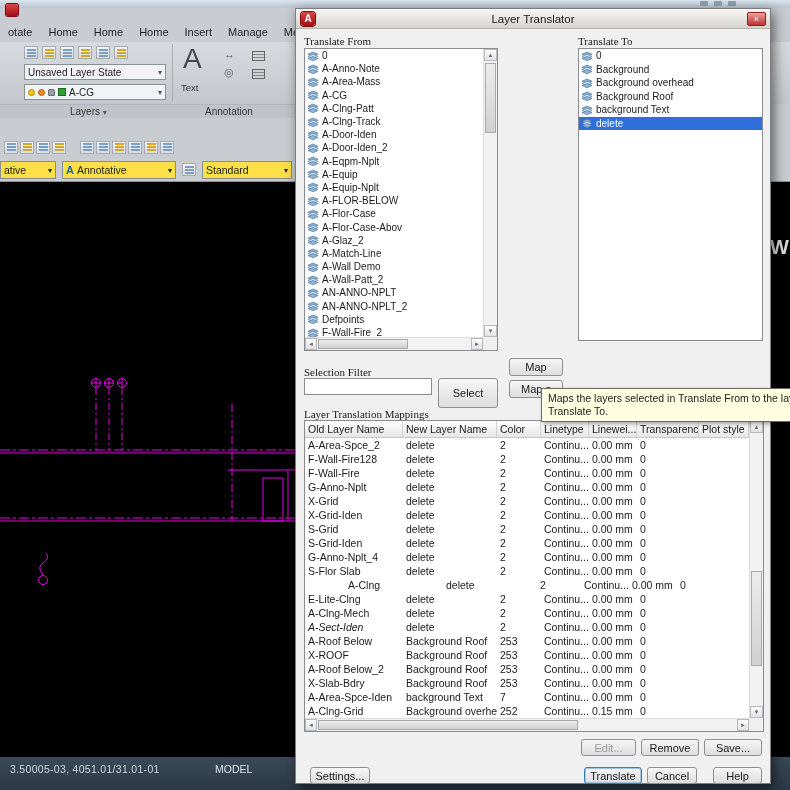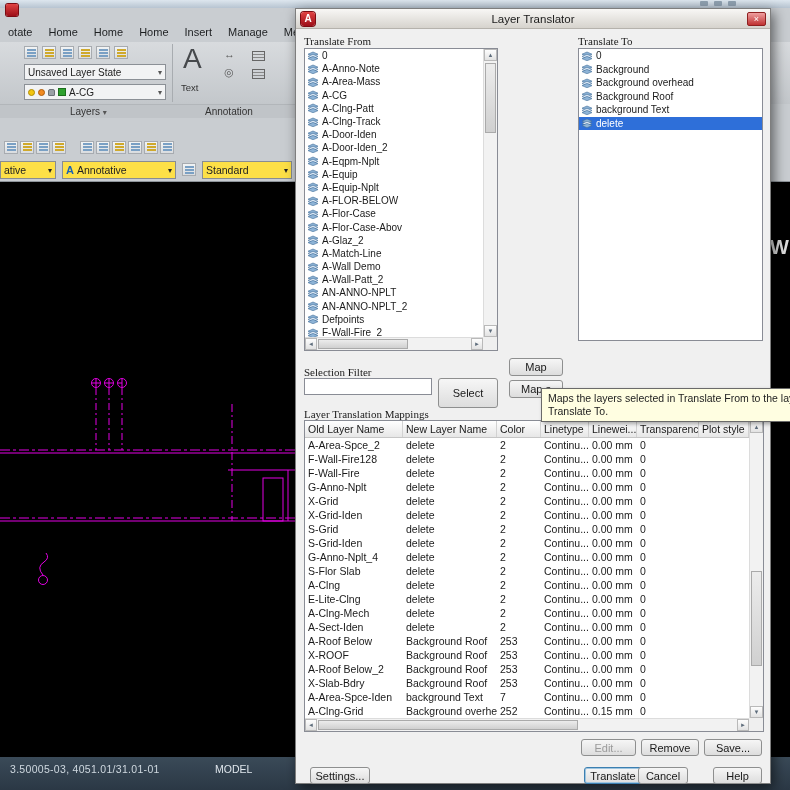--- a/index.html
+++ b/index.html
@@ -684,21 +684,21 @@
         <div class="mt-row">
           <div class="mt-cell" style="width: 98px;">S-Flor Slab</div>
           <div class="mt-cell" style="width: 94px;">delete</div>
           <div class="mt-cell" style="width: 44px;">2</div>
           <div class="mt-cell" style="width: 48px;">Continu...</div>
           <div class="mt-cell" style="width: 48px;">0.00 mm</div>
           <div class="mt-cell" style="width: 62px;">0</div>
           <div class="mt-cell" style="width: 50px;"></div>
         </div>
         <div class="mt-row">
-          <div class="mt-cell" style="width: 98px;">A-Clng</div>
+          <div class="mt-cell" style="width: 98px; margin-left: 40px;">A-Clng</div>
           <div class="mt-cell" style="width: 94px;">delete</div>
           <div class="mt-cell" style="width: 44px;">2</div>
           <div class="mt-cell" style="width: 48px;">Continu...</div>
           <div class="mt-cell" style="width: 48px;">0.00 mm</div>
           <div class="mt-cell" style="width: 62px;">0</div>
           <div class="mt-cell" style="width: 50px;"></div>
         </div>
         <div class="mt-row">
           <div class="mt-cell" style="width: 98px;">E-Lite-Clng</div>
           <div class="mt-cell" style="width: 94px;">delete</div>
@@ -711,21 +711,21 @@
         <div class="mt-row">
           <div class="mt-cell" style="width: 98px;">A-Clng-Mech</div>
           <div class="mt-cell" style="width: 94px;">delete</div>
           <div class="mt-cell" style="width: 44px;">2</div>
           <div class="mt-cell" style="width: 48px;">Continu...</div>
           <div class="mt-cell" style="width: 48px;">0.00 mm</div>
           <div class="mt-cell" style="width: 62px;">0</div>
           <div class="mt-cell" style="width: 50px;"></div>
         </div>
         <div class="mt-row">
-          <div class="mt-cell" style="width: 98px;">A-Sect-Iden</div>
+          <div class="mt-cell" style="width: 98px; font-style: italic;">A-Sect-Iden</div>
           <div class="mt-cell" style="width: 94px;">delete</div>
           <div class="mt-cell" style="width: 44px;">2</div>
           <div class="mt-cell" style="width: 48px;">Continu...</div>
           <div class="mt-cell" style="width: 48px;">0.00 mm</div>
           <div class="mt-cell" style="width: 62px;">0</div>
           <div class="mt-cell" style="width: 50px;"></div>
         </div>
         <div class="mt-row">
           <div class="mt-cell" style="width: 98px;">A-Roof Below</div>
           <div class="mt-cell" style="width: 94px;">Background Roof</div>
@@ -793,15 +793,15 @@
     </div>
     <div class="sb-corner"></div>
   </div>
 
   <div class="btn disabled" style="left:285px;top:730px;width:55px;height:17px">Edit...</div>
   <div class="btn" style="left:345px;top:730px;width:58px;height:17px">Remove</div>
   <div class="btn" style="left:408px;top:730px;width:58px;height:17px">Save...</div>
 
   <div class="btn" style="left:14px;top:758px;width:60px;height:17px">Settings...</div>
   <div class="btn default" style="left:288px;top:758px;width:58px;height:17px">Translate</div>
-  <div class="btn" style="left:342px;top:758px;width:50px;height:17px">Cancel</div>
+  <div class="btn" style="left:351px;top:758px;width:50px;height:17px">Cancel</div>
   <div class="btn" style="left:417px;top:758px;width:49px;height:17px">Help</div>
 </div>
 
 </body></html>

